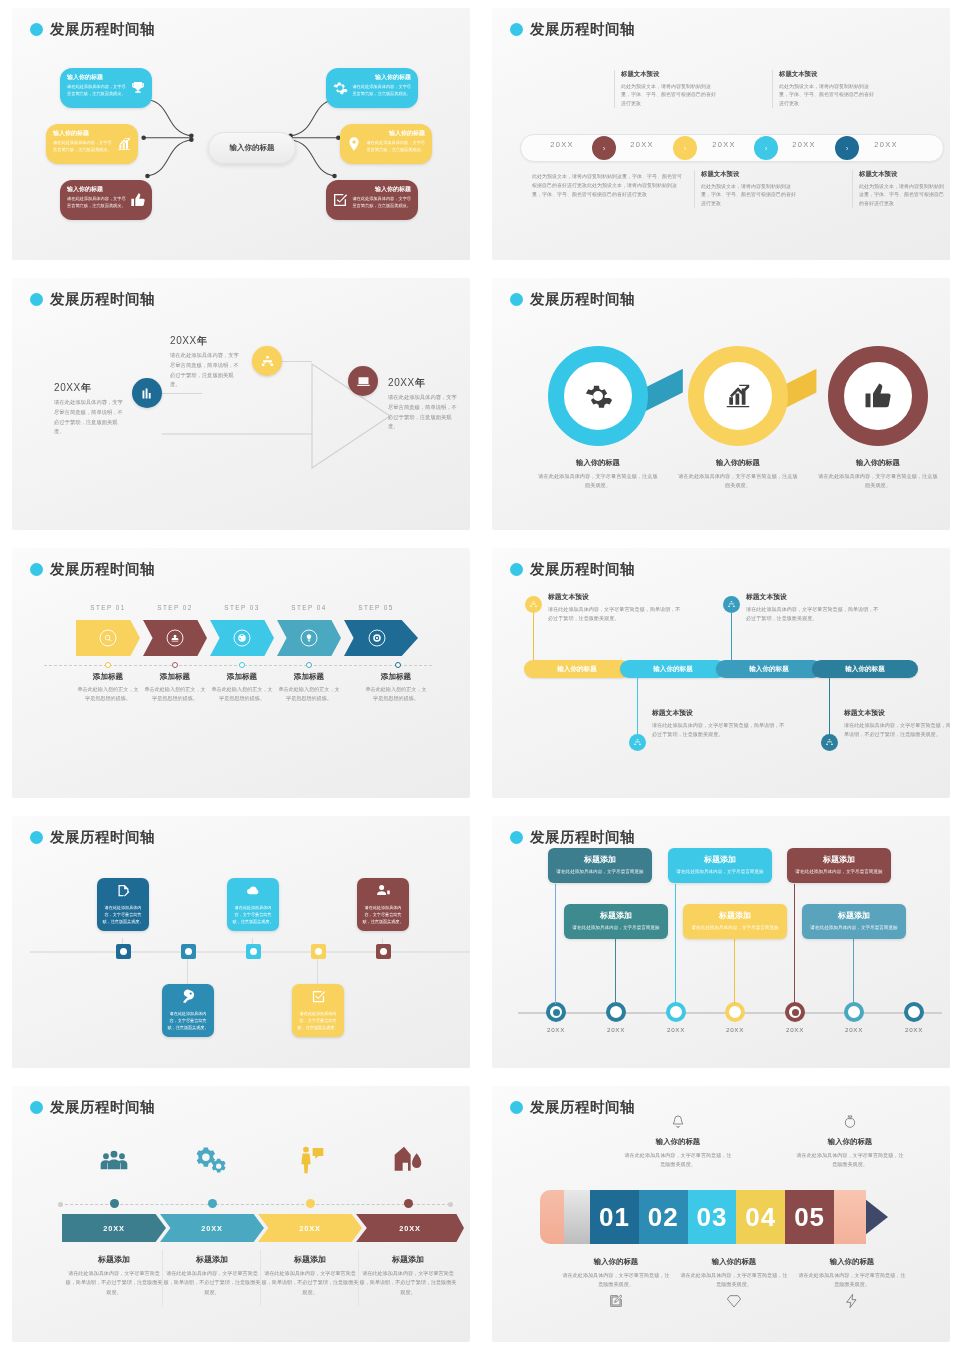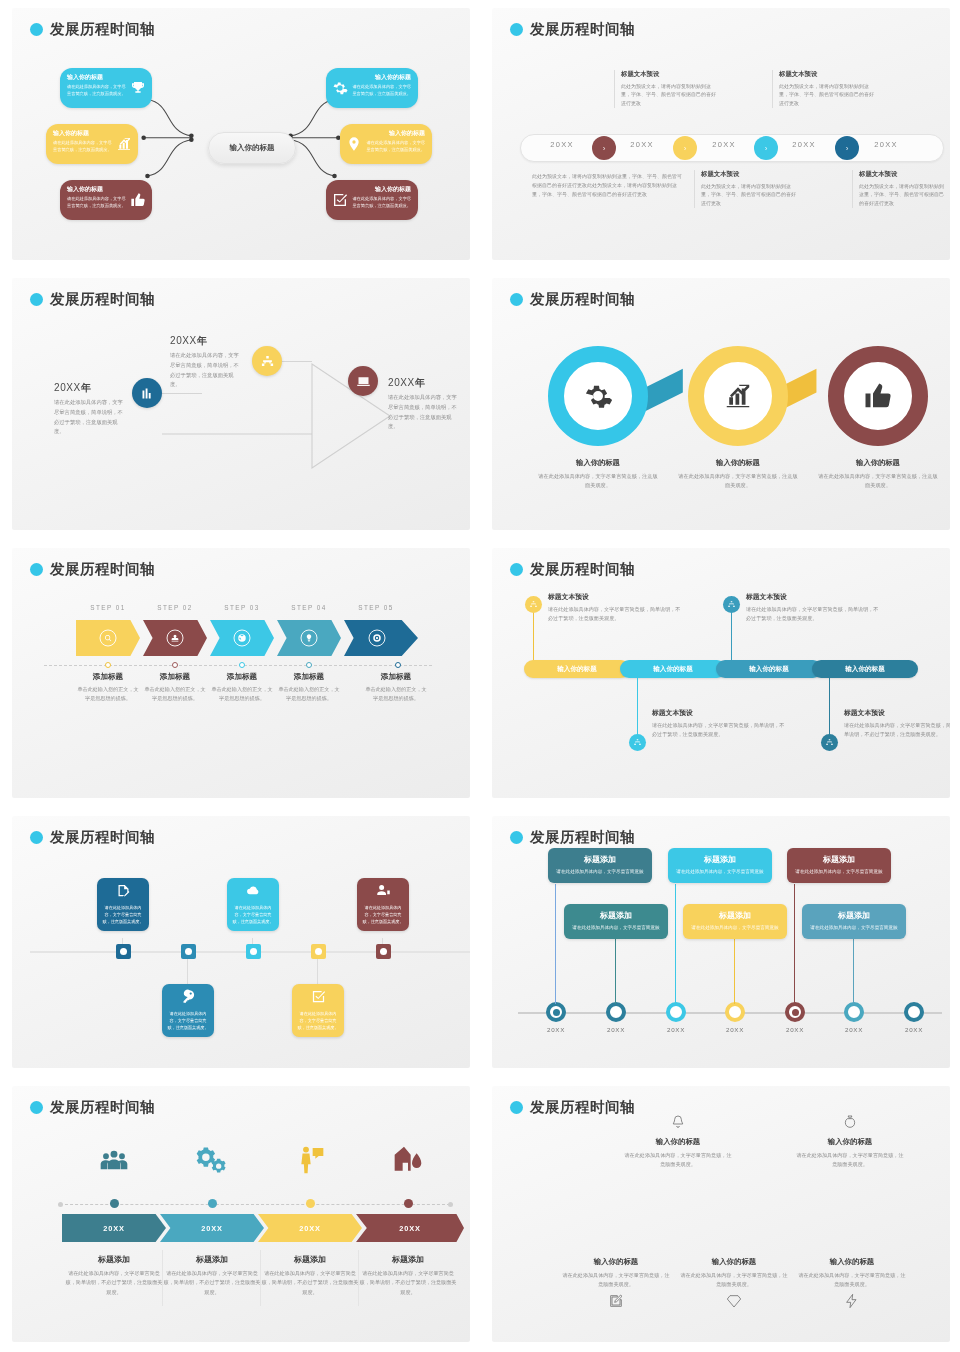--- a/index.html
+++ b/index.html
@@ -806,20 +806,31 @@
 </div>
     </div>
 
 <div class="slide">
       <div class="canvas">
   <div class="s-title">
     <span class="dot"></span>
     <span class="txt">发展历程时间轴</span>
   </div>
 
+  <div class="pen">
+    <div class="pen-eraser"></div>
+    <div class="pen-band"></div>
+    <div class="pen-seg" style="background:#1e6b96;">01</div>
+    <div class="pen-seg" style="background:#2c8cb4;">02</div>
+    <div class="pen-seg" style="background:#3cc8e6;">03</div>
+    <div class="pen-seg" style="background:#f0cf55;">04</div>
+    <div class="pen-seg" style="background:#8b4a4a;">05</div>
+    <div class="pen-wood"></div>
+    <div class="pen-tip"></div>
+  </div>
 
   <div class="pc" style="left:130px;top:28px;">
     <svg viewBox="0 0 24 24">
             <path d="M12 3a5 5 0 0 0-5 5c0 4-2 5-2 7h14c0-2-2-3-2-7a5 5 0 0 0-5-5zM10 18a2 2 0 0 0 4 0"></path>
           </svg>
     <div class="h">输入你的标题</div>
     <div class="p">请在此处添加具体内容，文字尽量言简意赅，注意版面美观度。</div>
   </div>
   <div class="pc" style="left:302px;top:28px;">
     <svg viewBox="0 0 24 24">

